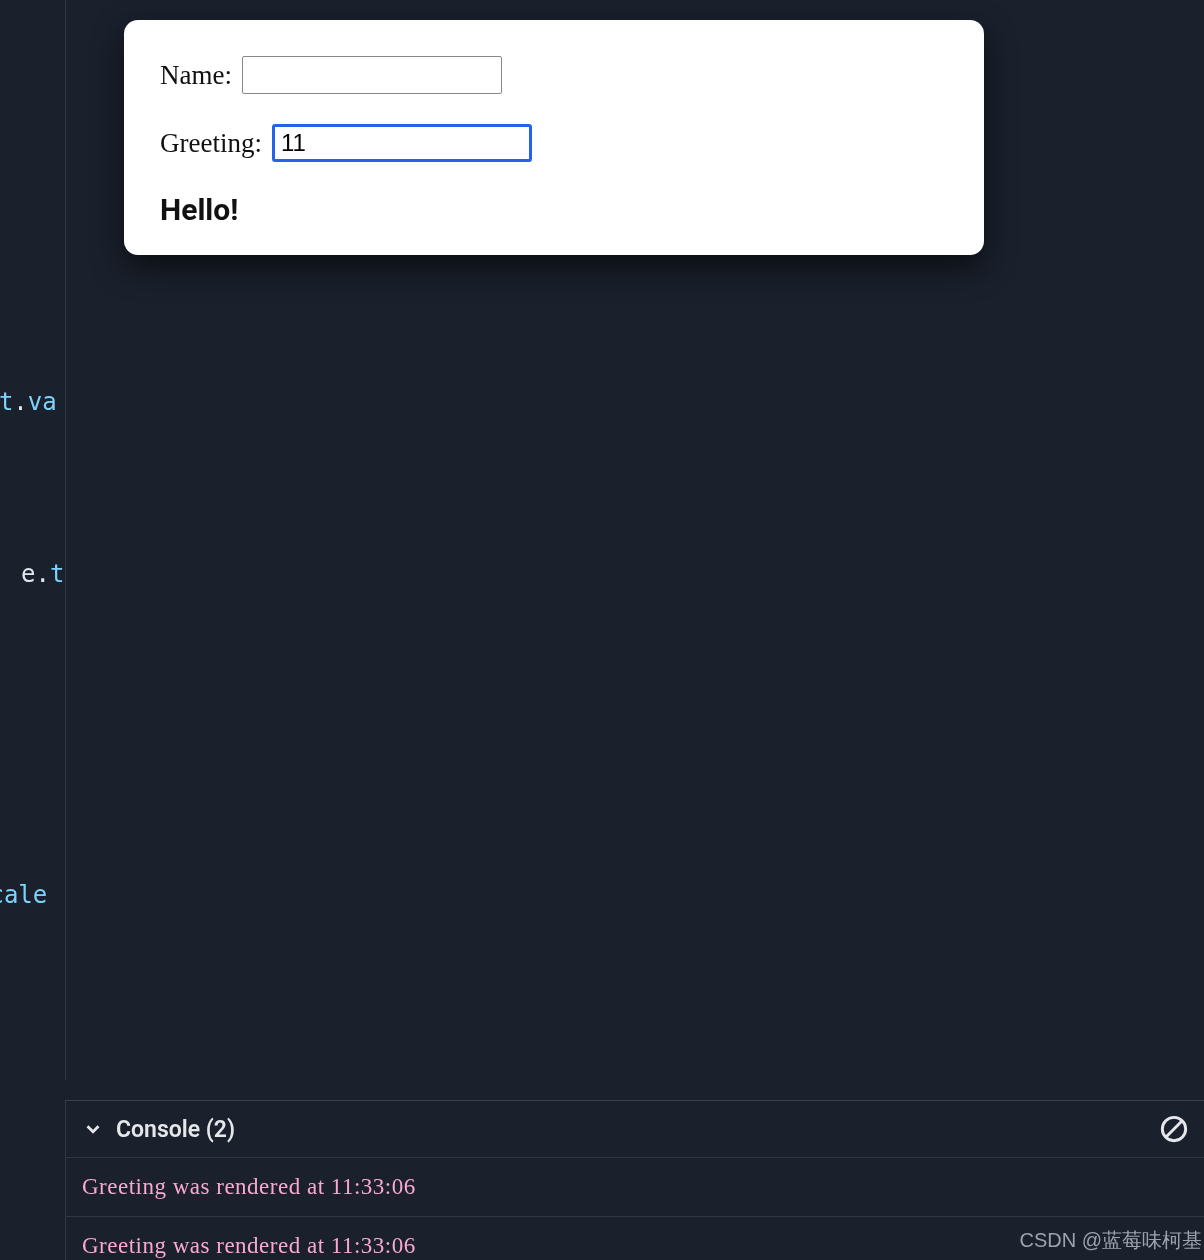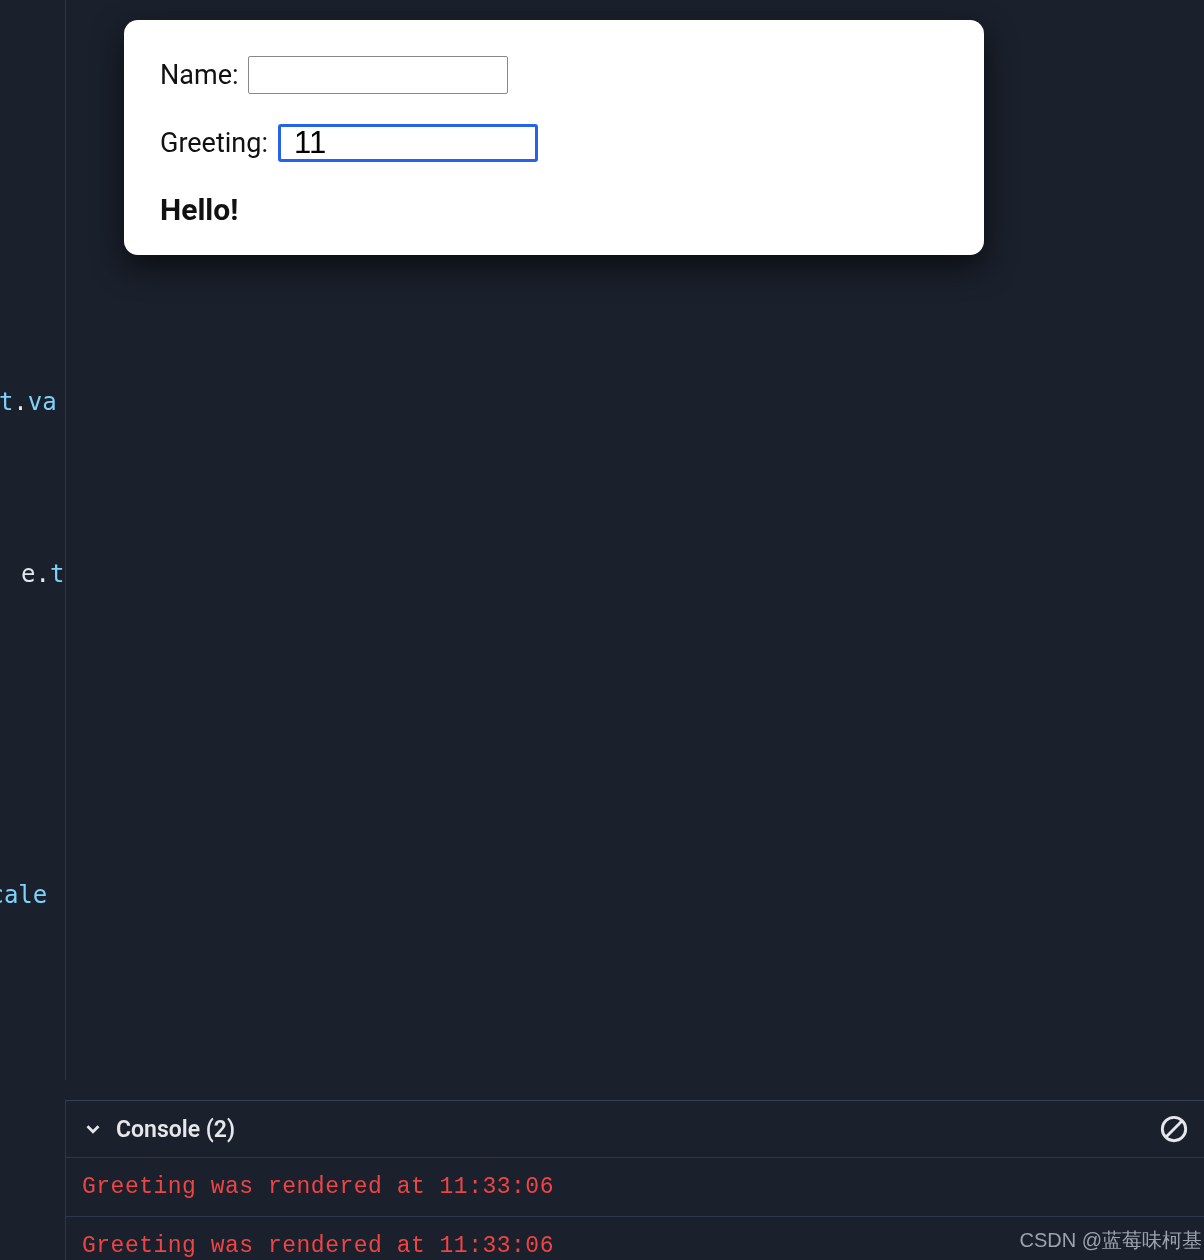--- a/index.html
+++ b/index.html
@@ -67,24 +67,25 @@
     .form-row {
       margin-bottom: 30px;
       font-size: 27px;
       color: #111;
       display: flex;
       align-items: center;
       gap: 10px;
     }
     .form-row label {
       font-weight: 400;
+      font-family: Liberation Serif, serif;
     }
     .form-row input {
-      font-size: 31px;
-      padding: 2px 13px;
+      font-size: 24px;
+      padding: 2px 6px;
       border: 1px solid #888;
       height: 38px;
       width: 260px;
       background: #fff;
       border-radius: 2px;
     }
     .form-row input.focused {
       border: 3px solid #2563eb;
       outline: none;
       border-radius: 3px;
@@ -130,22 +131,22 @@
     .ban-icon {
       width: 28px;
       height: 28px;
       stroke: #e5e7eb;
       stroke-width: 2.5;
       fill: none;
     }
     .console-log {
       padding: 16px 16px;
       border-bottom: 1px solid #2d3748;
-      color: #ef4444;
-      font-family: Liberation Mono, monospace;
+      color: #f9a8d4;
+      font-family: Liberation Serif, serif;
       font-size: 23px;
       letter-spacing: 0.5px;
     }
     .watermark {
       position: absolute;
       right: 2px;
       bottom: 6px;
       font-size: 20px;
       color: #9ca3af;
       font-family: -apple-system, sans-serif;

